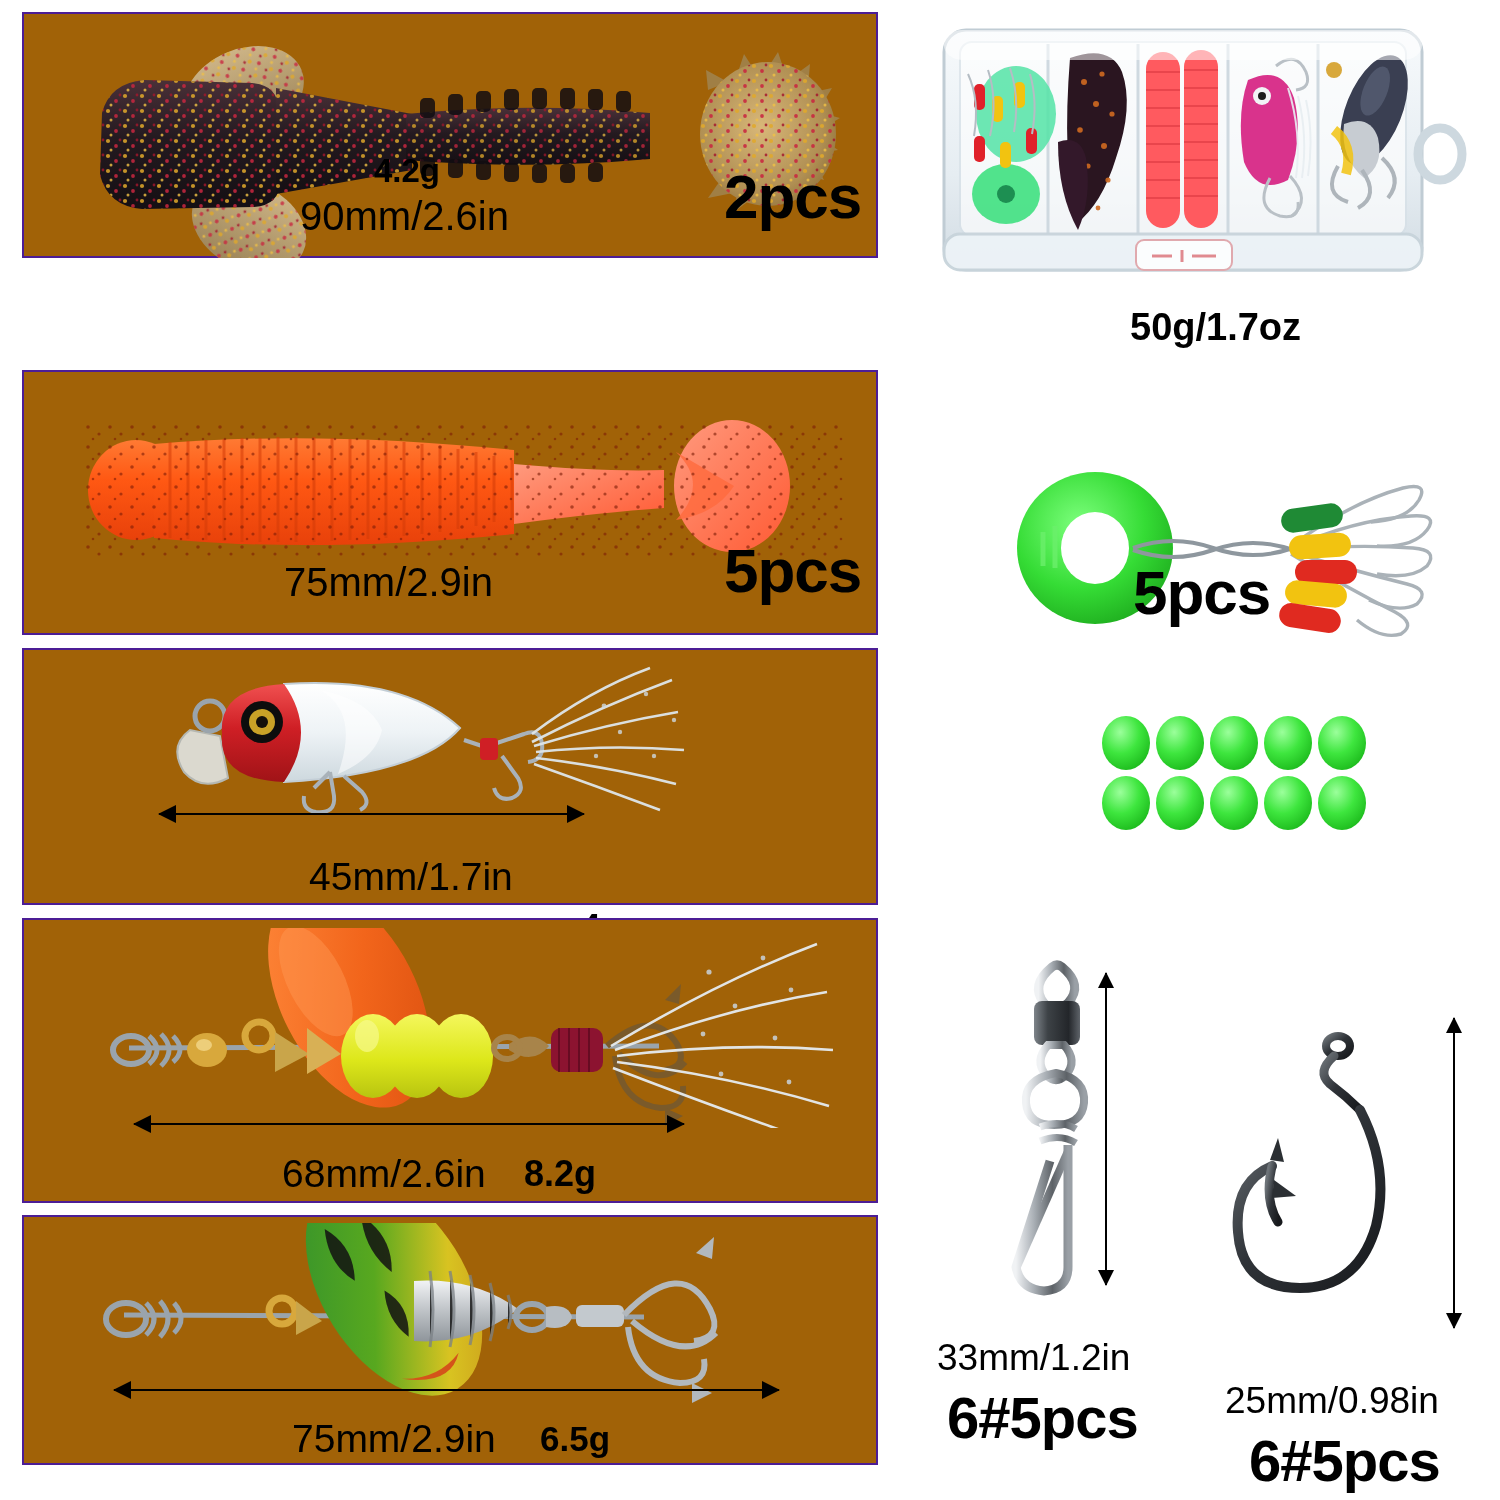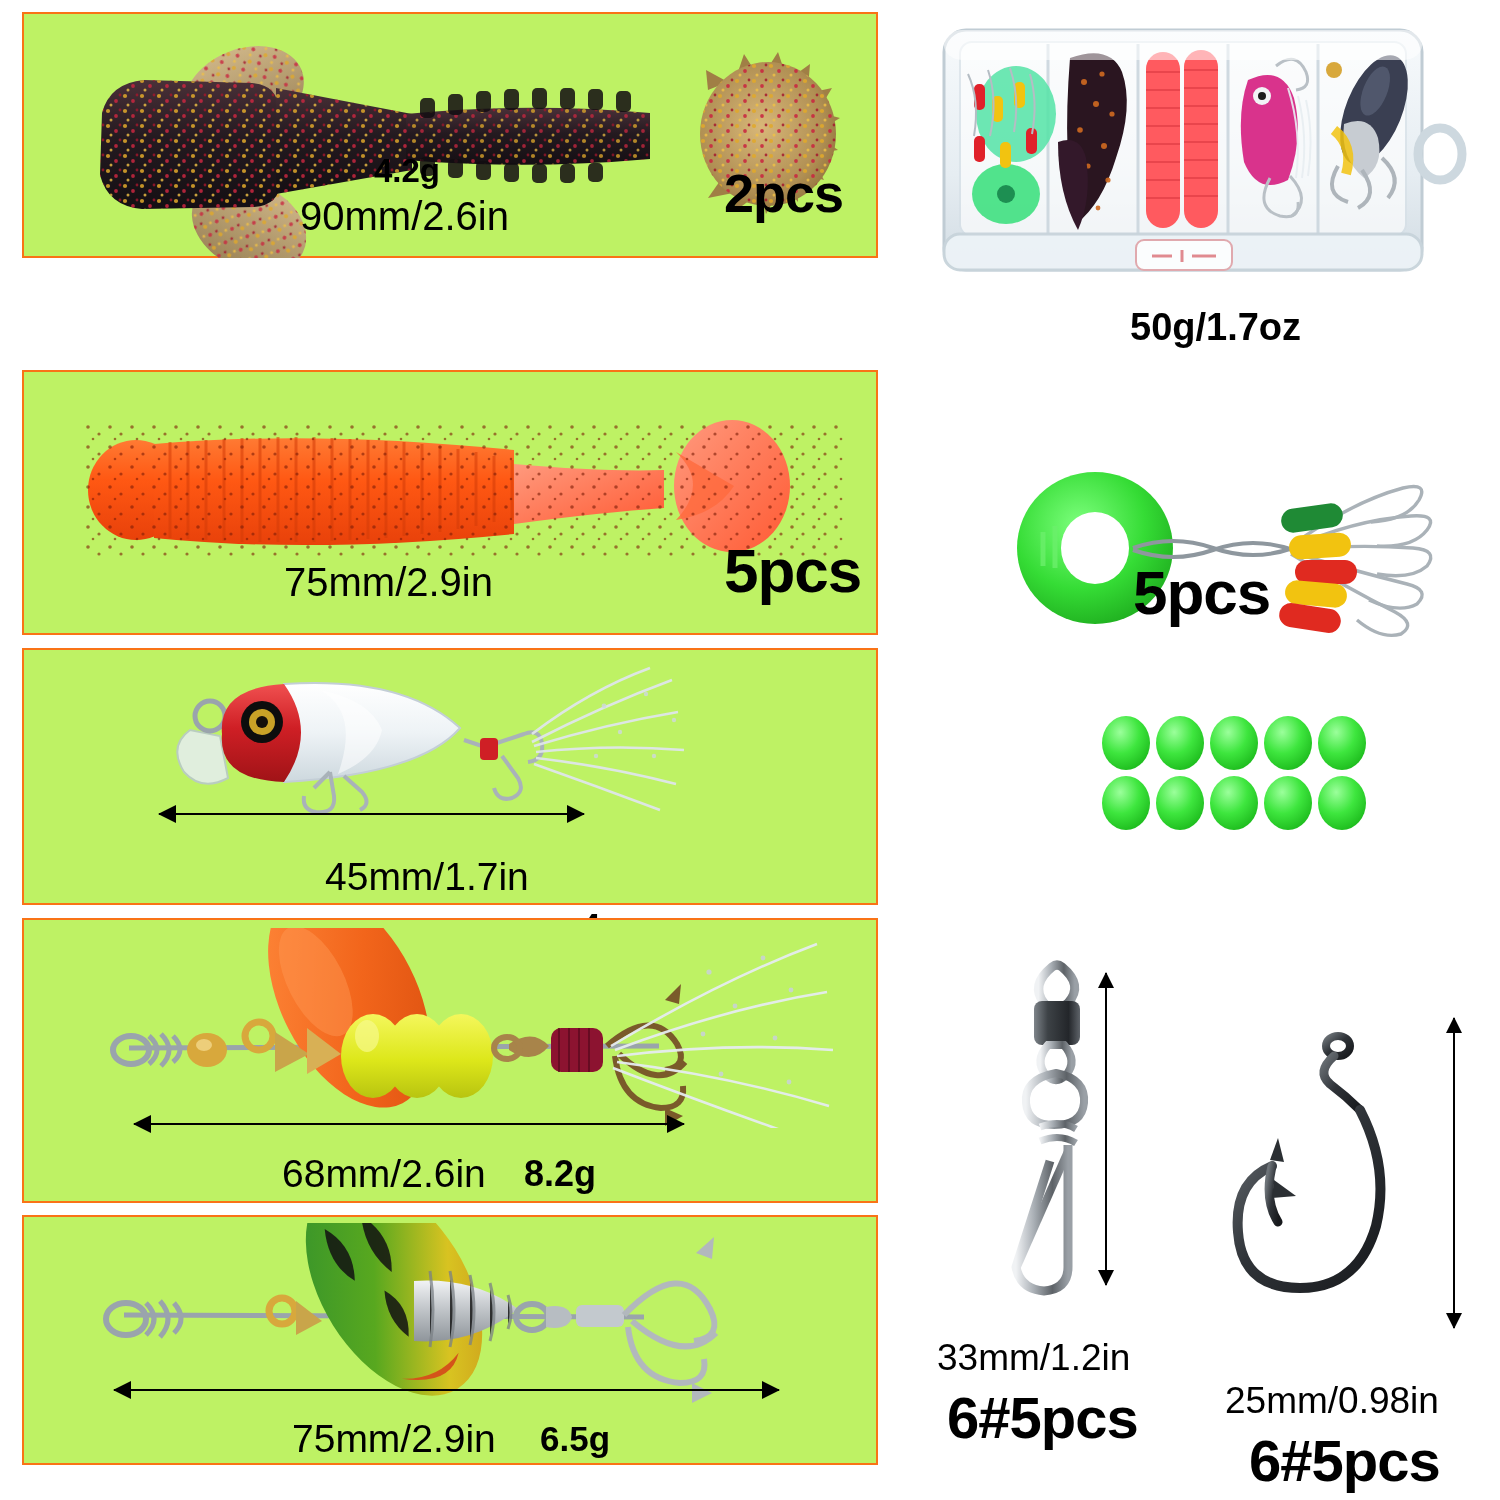--- a/index.html
+++ b/index.html
@@ -8,22 +8,22 @@
     width:1500px; height:1500px; position:relative;
     font-family:"Liberation Sans","DejaVu Sans",sans-serif;
     color:#111;
     overflow:hidden;
   }
   .stage{ position:absolute; inset:0; }
 
   
   .panel{
     position:absolute;
-    background:#bef264;
-    border:2px solid #f97316;
+    background:#a16207;
+    border:2px solid #4c1d95;
   }
 
   
   .lbl{ position:absolute; white-space:nowrap; line-height:1; color:#000; }
   .lbl.reg{ font-weight:400; }
   .lbl.bold{ font-weight:700; }
   .pcs{ position:absolute; white-space:nowrap; font-weight:700; color:#000; line-height:1;
         letter-spacing:-1px; }
 
   
@@ -126,21 +126,21 @@
           <path d="M712 196 l-6 -24 22 -4 z"></path>
         <path d="M680 194 l4 -24 20 6 z"></path>
           <path d="M654 180 l14 -20 16 14 z"></path>
       </g>
       <ellipse cx="714" cy="116" rx="68" ry="72" fill="url(#g-tail)"></ellipse>
       <ellipse cx="714" cy="116" rx="68" ry="72" fill="url(#sp)" opacity=".92"></ellipse>
     </svg>
 
     <div class="lbl bold" style="left:350px; top:140px; font-size:33px;">4.2g</div>
     <div class="lbl reg" style="left:276px; top:182px; font-size:40px;">90mm/2.6in</div>
-    <div class="pcs" style="left:700px; top:152px; font-size:54px;">2pcs</div>
+    <div class="pcs" style="left:700px; top:152px; font-size:62px;">2pcs</div>
   </div>
 
   <div class="panel" style="left:22px; top:370px; width:856px; height:265px;">
 
     <svg class="art" style="left:60px; top:30px;" width="760" height="170" viewBox="0 0 760 170">
       <defs>
         <linearGradient id="g-or" x1="0" y1="0" x2="0" y2="1">
           <stop offset="0%" stop-color="#ff7a33"></stop>
           <stop offset="40%" stop-color="#ff5813"></stop>
           <stop offset="100%" stop-color="#e8410a"></stop>
@@ -253,21 +253,21 @@
         <circle cx="470" cy="46" r="2.4"></circle>
           <circle cx="512" cy="34" r="2.2"></circle>
         <circle cx="486" cy="72" r="2.2"></circle>
           <circle cx="540" cy="60" r="2.2"></circle>
         <circle cx="462" cy="96" r="2.2"></circle>
           <circle cx="520" cy="96" r="2.2"></circle>
       </g>
     </svg>
 
     <div class="dim" style="left:135px; top:163px; width:425px;"></div>
-    <div class="lbl reg" style="left:301px; top:207px; font-size:39px;">45mm/1.7in</div>
+    <div class="lbl reg" style="left:285px; top:207px; font-size:39px;">45mm/1.7in</div>
     <div class="lbl bold" style="left:557px; top:210px; font-size:35px;margin-top:48px;">4g</div>
   </div>
 
   <div class="panel" style="left:22px; top:918px; width:856px; height:285px;">
 
     <svg class="art" style="left:75px; top:8px;" width="740" height="200" viewBox="0 0 740 200">
       <defs>
         <linearGradient id="g-bl" x1="0" y1="0" x2="1" y2="1">
           <stop offset="0%" stop-color="#ff8a3c"></stop>
           <stop offset="55%" stop-color="#f2651b"></stop>

